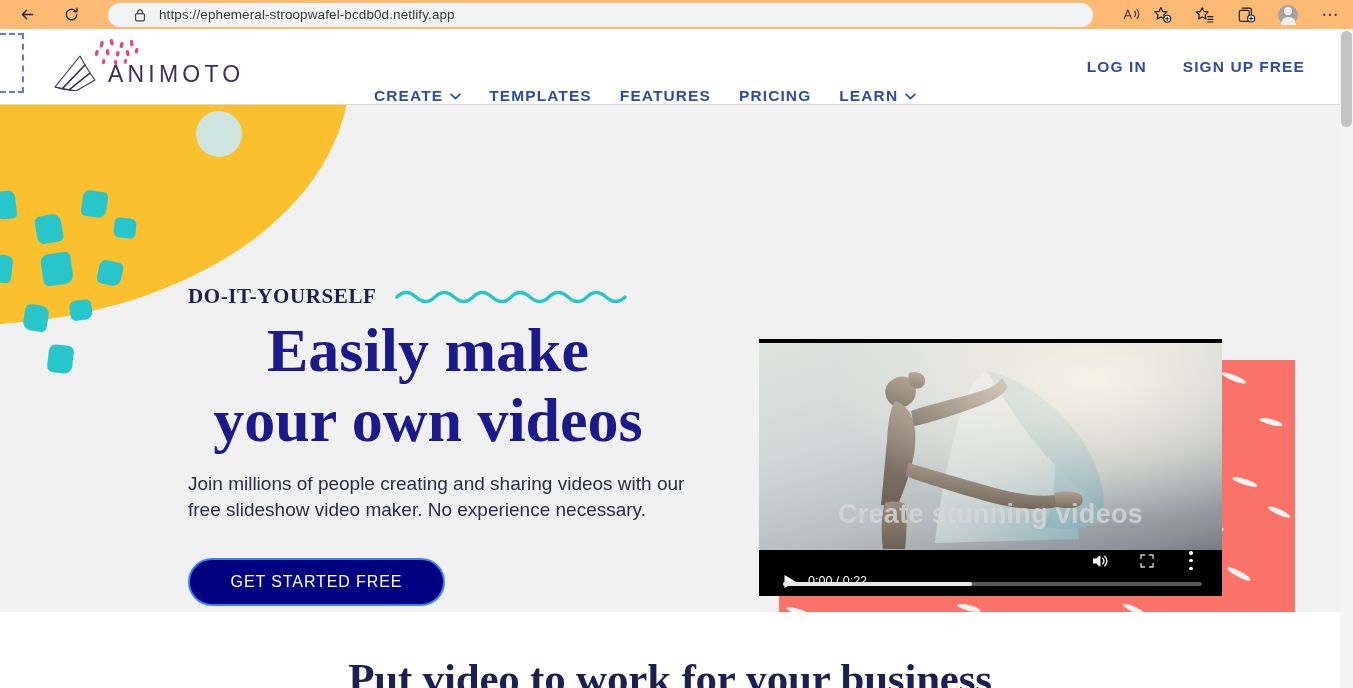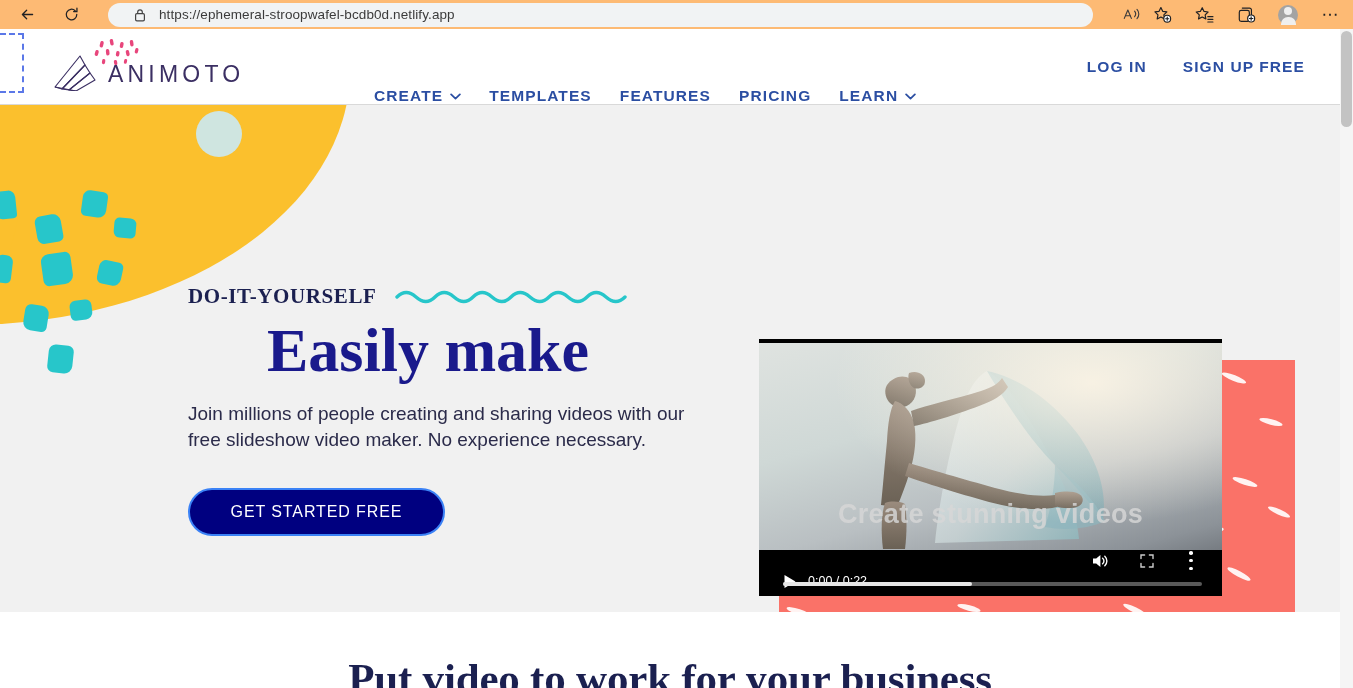--- a/index.html
+++ b/index.html
@@ -307,20 +307,21 @@
     <div class="hero-copy">
       <div class="eyebrow-row">
         <span class="eyebrow">DO-IT-YOURSELF</span>
         <svg class="squiggle" width="232" height="20" viewBox="0 0 232 20" fill="none">
           <path d="M2 11 Q 11 2, 21 11 T 40 11 T 59 11 T 78 11 T 97 11 T 116 11 T 135 11 T 154 11 T 173 11 T 192 11 T 211 11 T 230 11" stroke="#27c6ca" stroke-width="3.4" fill="none" stroke-linecap="round"></path>
         </svg>
       </div>
 
       <div class="hero-title">
         <div>Easily make</div>
+        <div>your own videos</div>
       </div>
 
       <div class="hero-sub">Join millions of people creating and sharing videos with our free slideshow video maker. No experience necessary.</div>
 
       <div class="cta">GET STARTED FREE</div>
     </div>
 
     <div class="coral-panel">
       <svg width="516" height="292" viewBox="0 0 516 292">
         <g fill="#ffffff" opacity="0.92">

